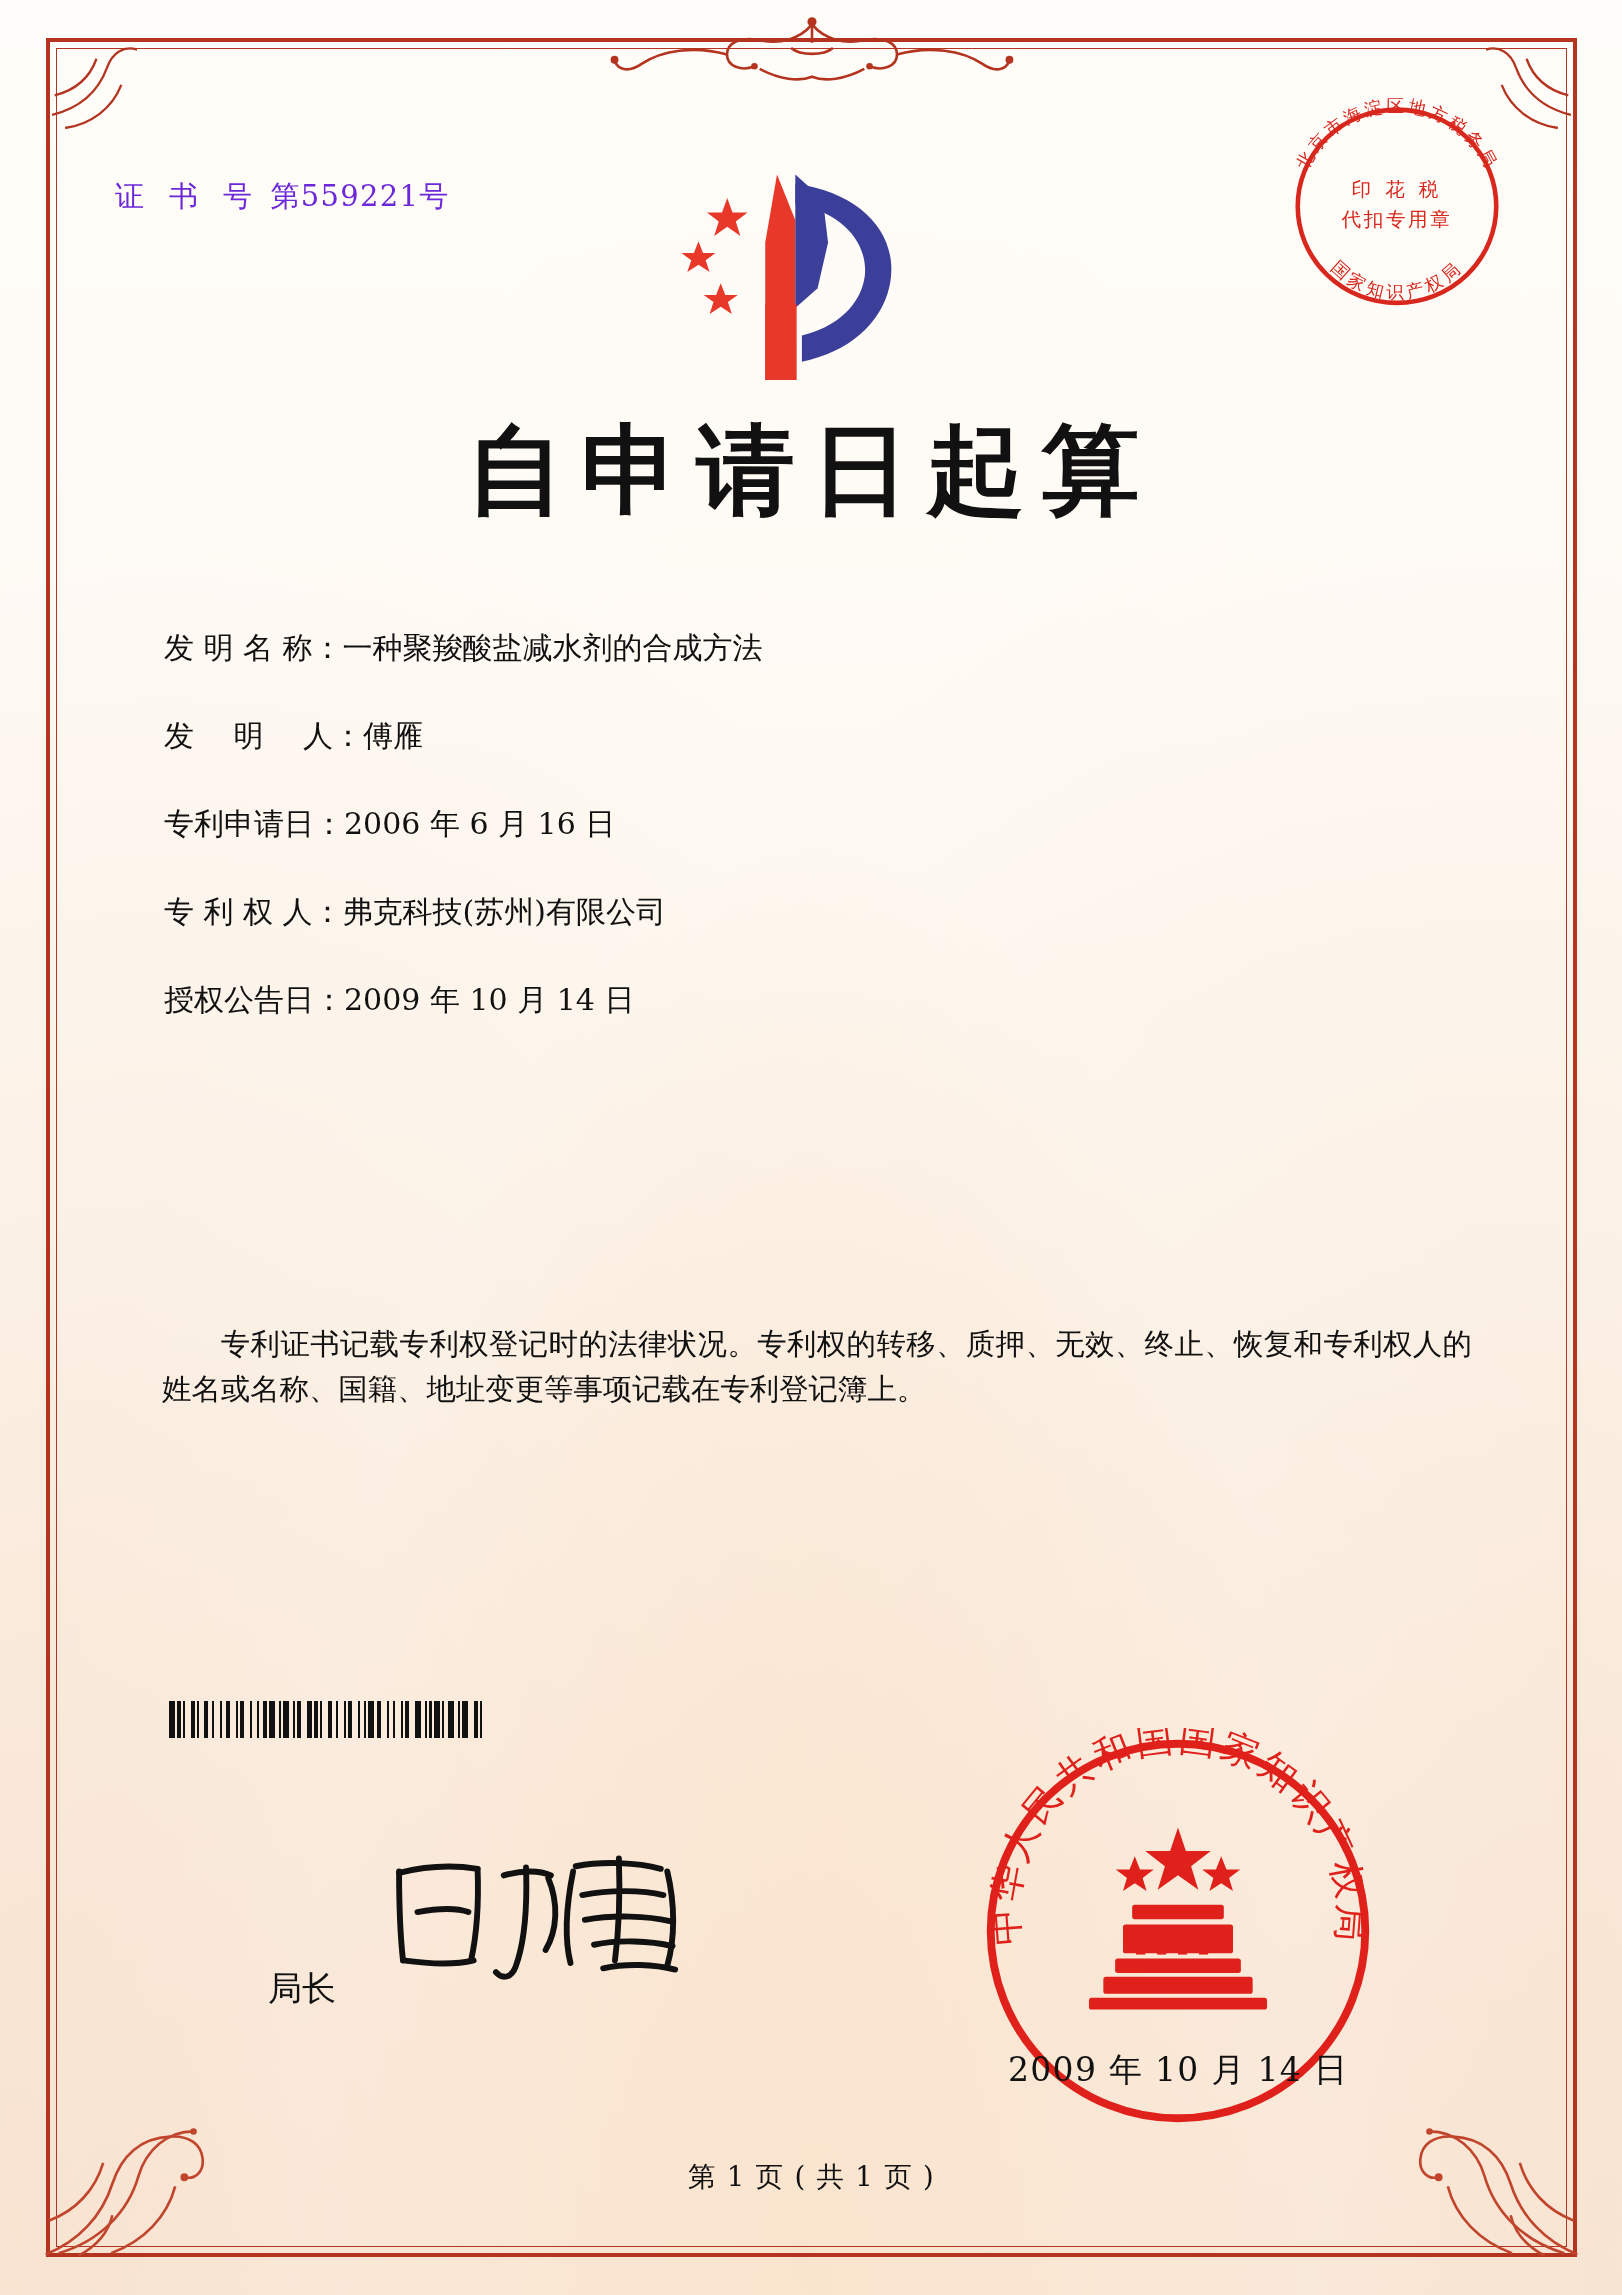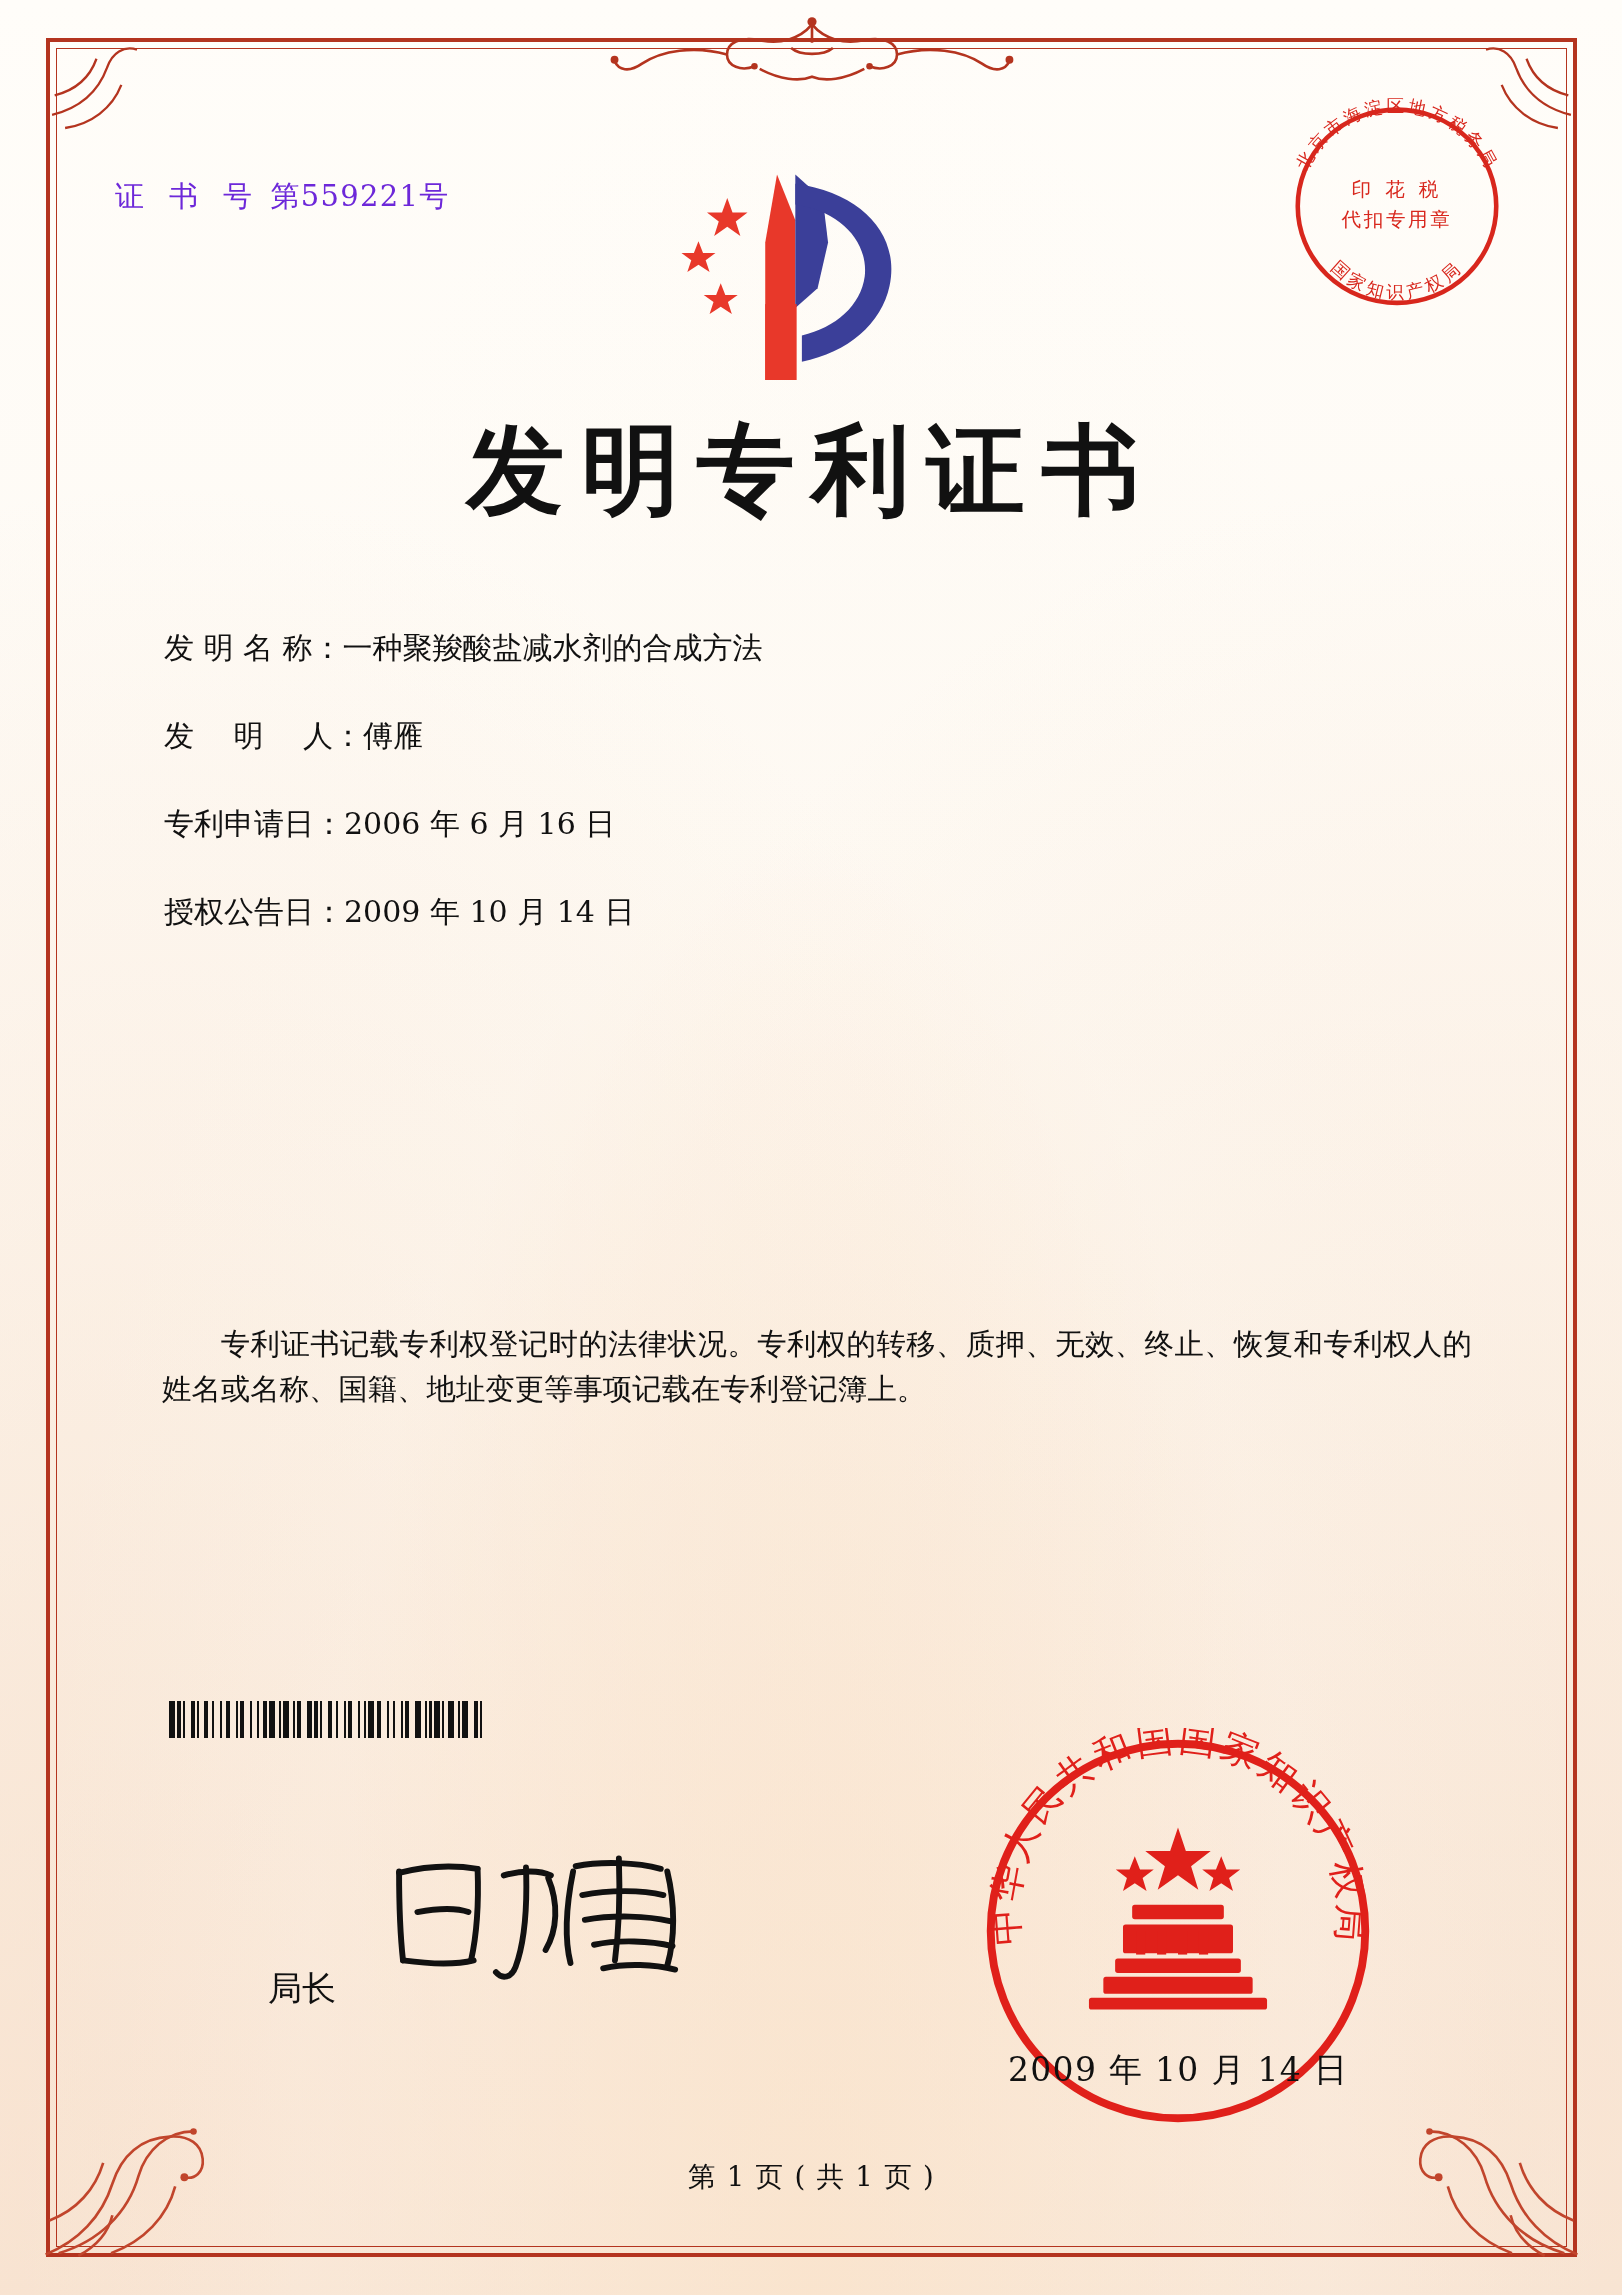--- a/index.html
+++ b/index.html
@@ -277,31 +277,34 @@
     <text font-size="27" fill="#d8271d" font-family="'DejaVu Serif', serif" letter-spacing="5">
       <textPath href="#taxArcTop" startOffset="50%" text-anchor="middle">北京市海淀区地方税务局</textPath>
     </text>
     <text font-size="27" fill="#d8271d" font-family="'DejaVu Serif', serif" letter-spacing="6">
       <textPath href="#taxArcBottom" startOffset="50%" text-anchor="middle">国家知识产权局</textPath>
     </text>
     <text x="180" y="160" font-size="30" fill="#d8271d" text-anchor="middle" font-family="'DejaVu Serif', serif" letter-spacing="6">印 花 税</text>
     <text x="180" y="205" font-size="30" fill="#d8271d" text-anchor="middle" font-family="'DejaVu Serif', serif" letter-spacing="4">代扣专用章</text>
   </svg>
 
-  <div class="title">发明专利证书</div>
+  <div class="title">自申请日起算</div>
 
   <div class="fields">
     <div class="field-row">
       <span class="f-label">发 明 名 称：</span><span class="f-value">一种聚羧酸盐减水剂的合成方法</span>
     </div>
     <div class="field-row">
       <span class="f-label">发　 明　 人：</span><span class="f-value">傅雁</span>
     </div>
     <div class="field-row">
       <span class="f-label">专利申请日：</span><span class="f-value">2006 年 6 月 16 日</span>
+    </div>
+    <div class="field-row">
+      <span class="f-label">专 利 权 人：</span><span class="f-value">弗克科技(苏州)有限公司</span>
     </div>
     <div class="field-row">
       <span class="f-label">授权公告日：</span><span class="f-value">2009 年 10 月 14 日</span>
     </div>
   </div>
 
   <div class="body-text">
     <p>专利证书记载专利权登记时的法律状况。专利权的转移、质押、无效、终止、恢复和专利权人的姓名或名称、国籍、地址变更等事项记载在专利登记簿上。</p>
   </div>
 

